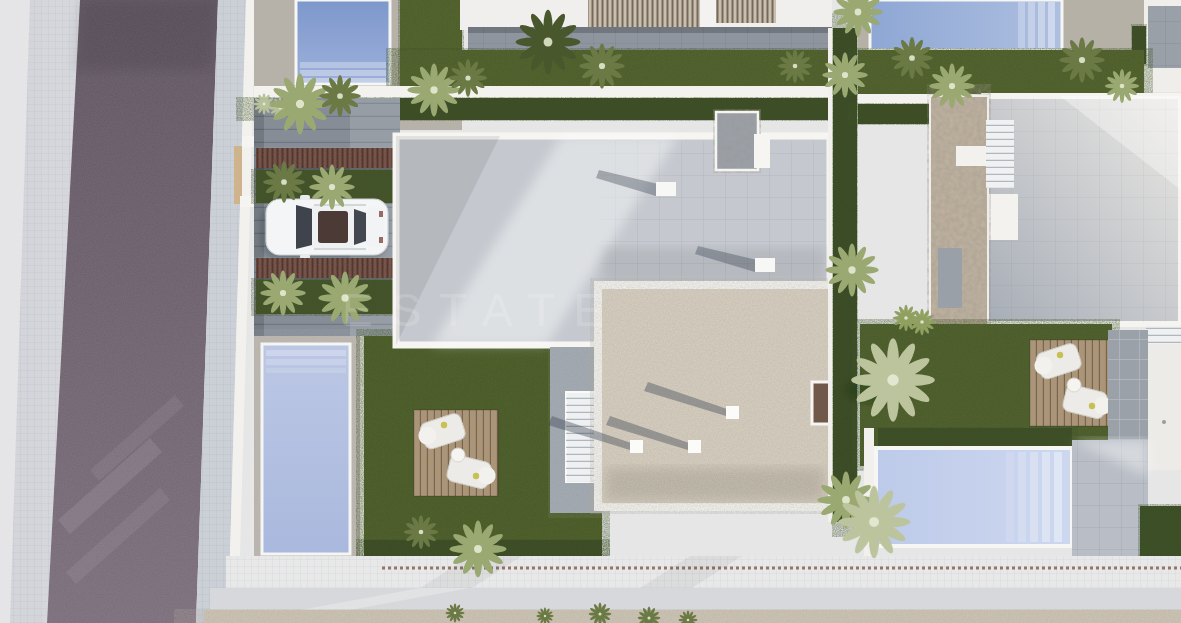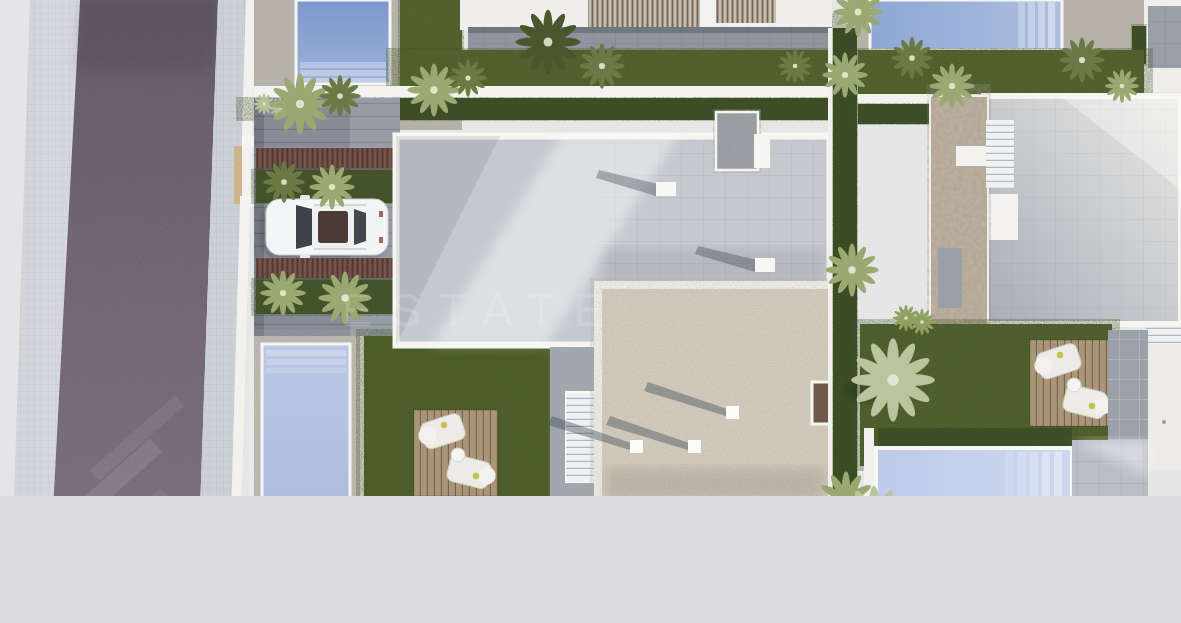--- a/index.html
+++ b/index.html
@@ -1,16 +1,16 @@
 <!DOCTYPE html>
 <html><head>
 <meta charset="utf-8">
 <style>
   html,body{margin:0;padding:0;background:#dcdcde;}
-  .stage{width:1181px;height:496px;overflow:hidden;position:relative;font-family:"Liberation Sans",sans-serif;}
+  .stage{width:1181px;height:623px;overflow:hidden;position:relative;font-family:"Liberation Sans",sans-serif;}
   svg{display:block;}
   text.watermark{font-family:"Liberation Sans",sans-serif;font-size:46px;letter-spacing:18px;fill:#ffffff;opacity:.15;font-weight:400;}
 </style>
 </head>
 <body>
 
 <div class="stage">
 <svg width="1181" height="623" viewBox="0 0 1181 623" xmlns="http://www.w3.org/2000/svg">
 <defs>
   <linearGradient id="roadGrad" x1="0" y1="0" x2="0" y2="1">

